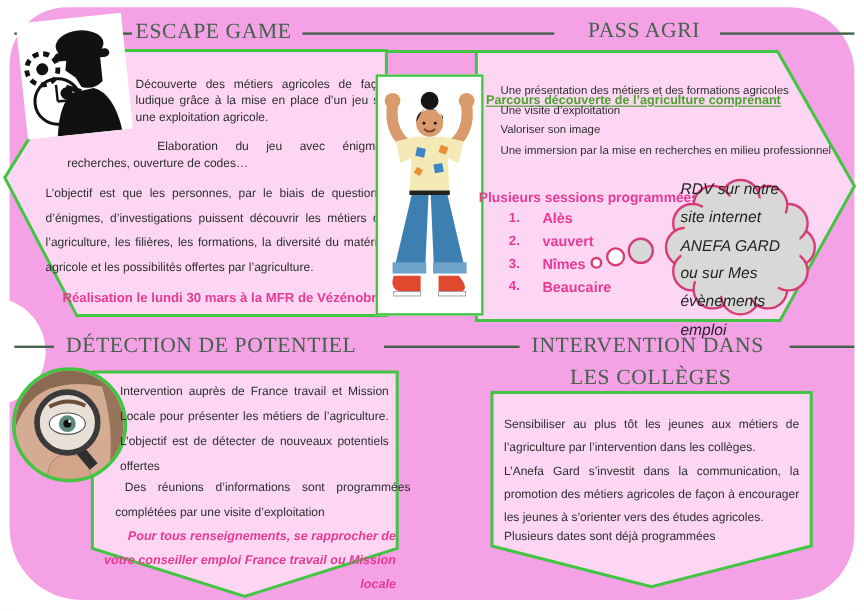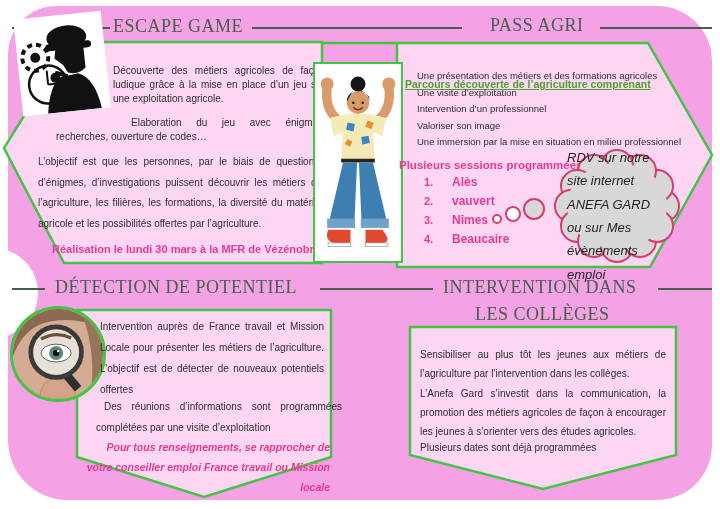--- a/index.html
+++ b/index.html
@@ -119,23 +119,22 @@
       <path d="M54,172 L72,172 Q82,184 74,186 L54,186 Z" fill="#e0492e"></path>
       <rect x="14" y="186" width="24" height="4" fill="#fff" stroke="#999" stroke-width="0.8"></rect>
       <rect x="54" y="186" width="24" height="4" fill="#fff" stroke="#999" stroke-width="0.8"></rect>
     </svg>
   </div>
 
   <div class="green-head" style="left:405px; top:50px;margin-top:28px;">Parcours découverte de l’agriculture comprenant</div>
   <div class="pass-items">
     <div class="pass-item">Une présentation des métiers et des formations agricoles</div>
     <div class="pass-item">Une visite d’exploitation</div>
-    <div class="pass-item">Intervention d’un professionnel</div>
     <div class="pass-item">Valoriser son image</div>
-    <div class="pass-item">Une immersion par la mise en situation en milieu professionnel</div>
+    <div class="pass-item">Une immersion par la mise en recherches en milieu professionnel</div>
   </div>
 
   <div class="t pink-strong" style="left:399px; top:155px; font-size:11.5px; white-space:nowrap;">Plusieurs sessions programmées</div>
 
   <div class="sessions">
     <div class="session-row">
       <span class="session-num">1.</span>
       <span class="session-city">Alès</span>
     </div>
     <div class="session-row">

